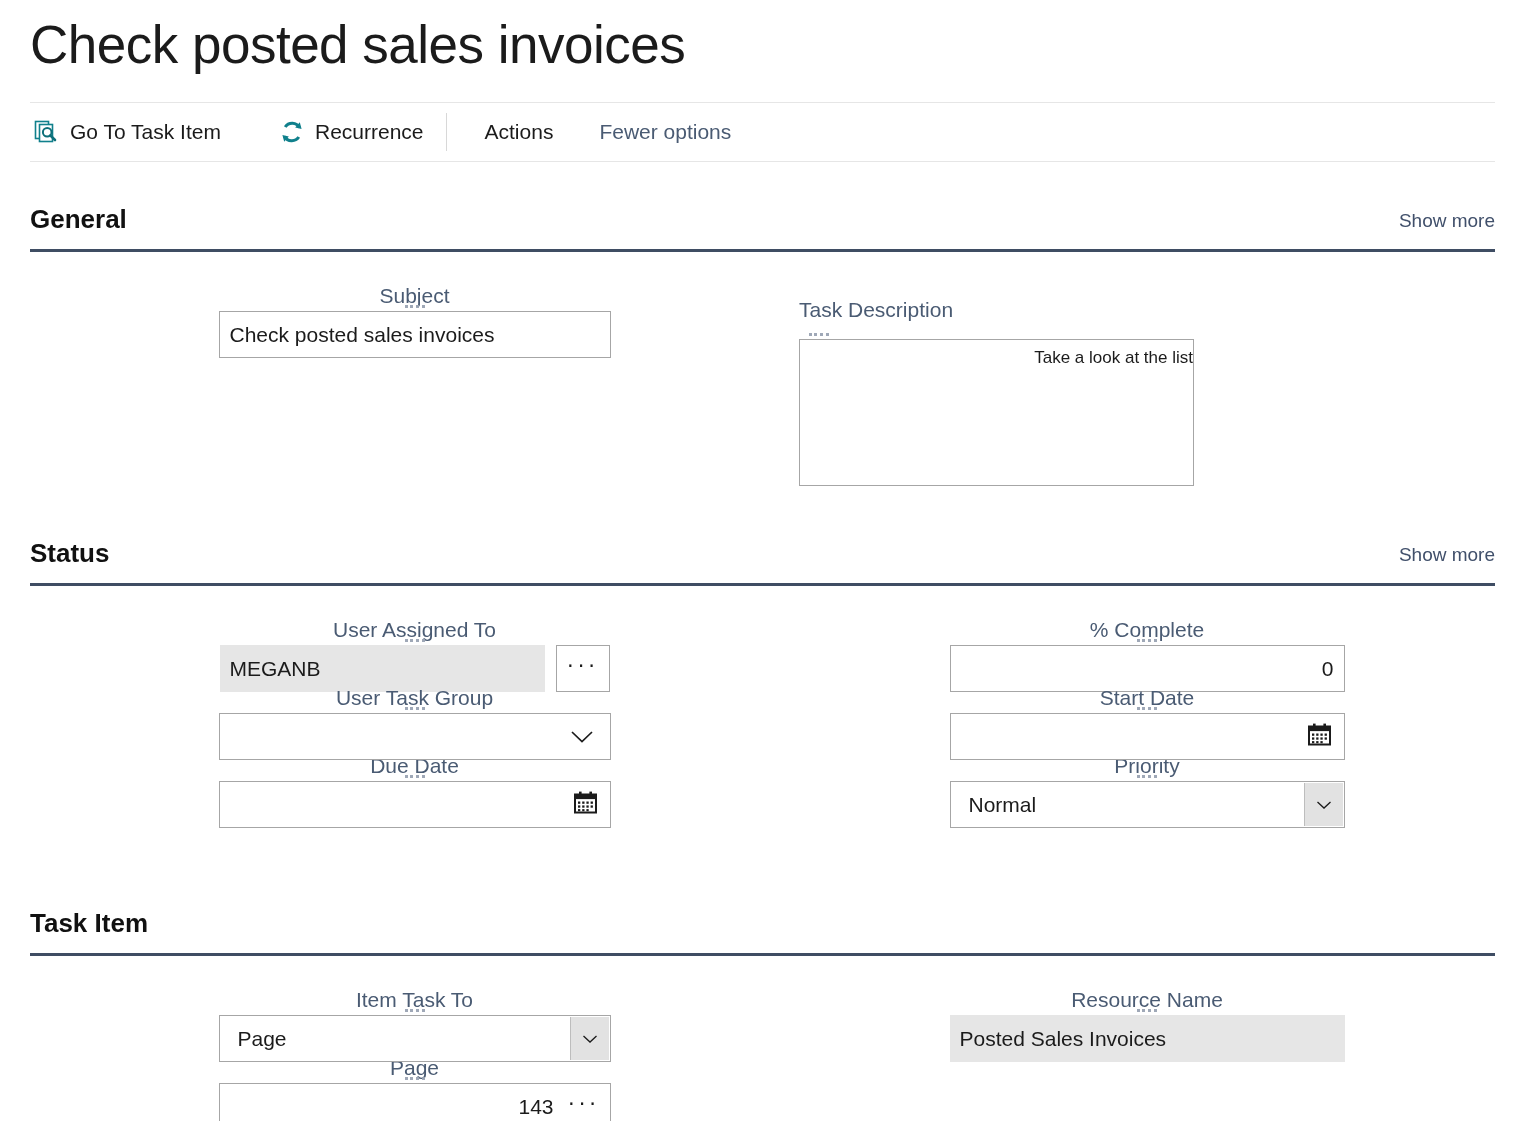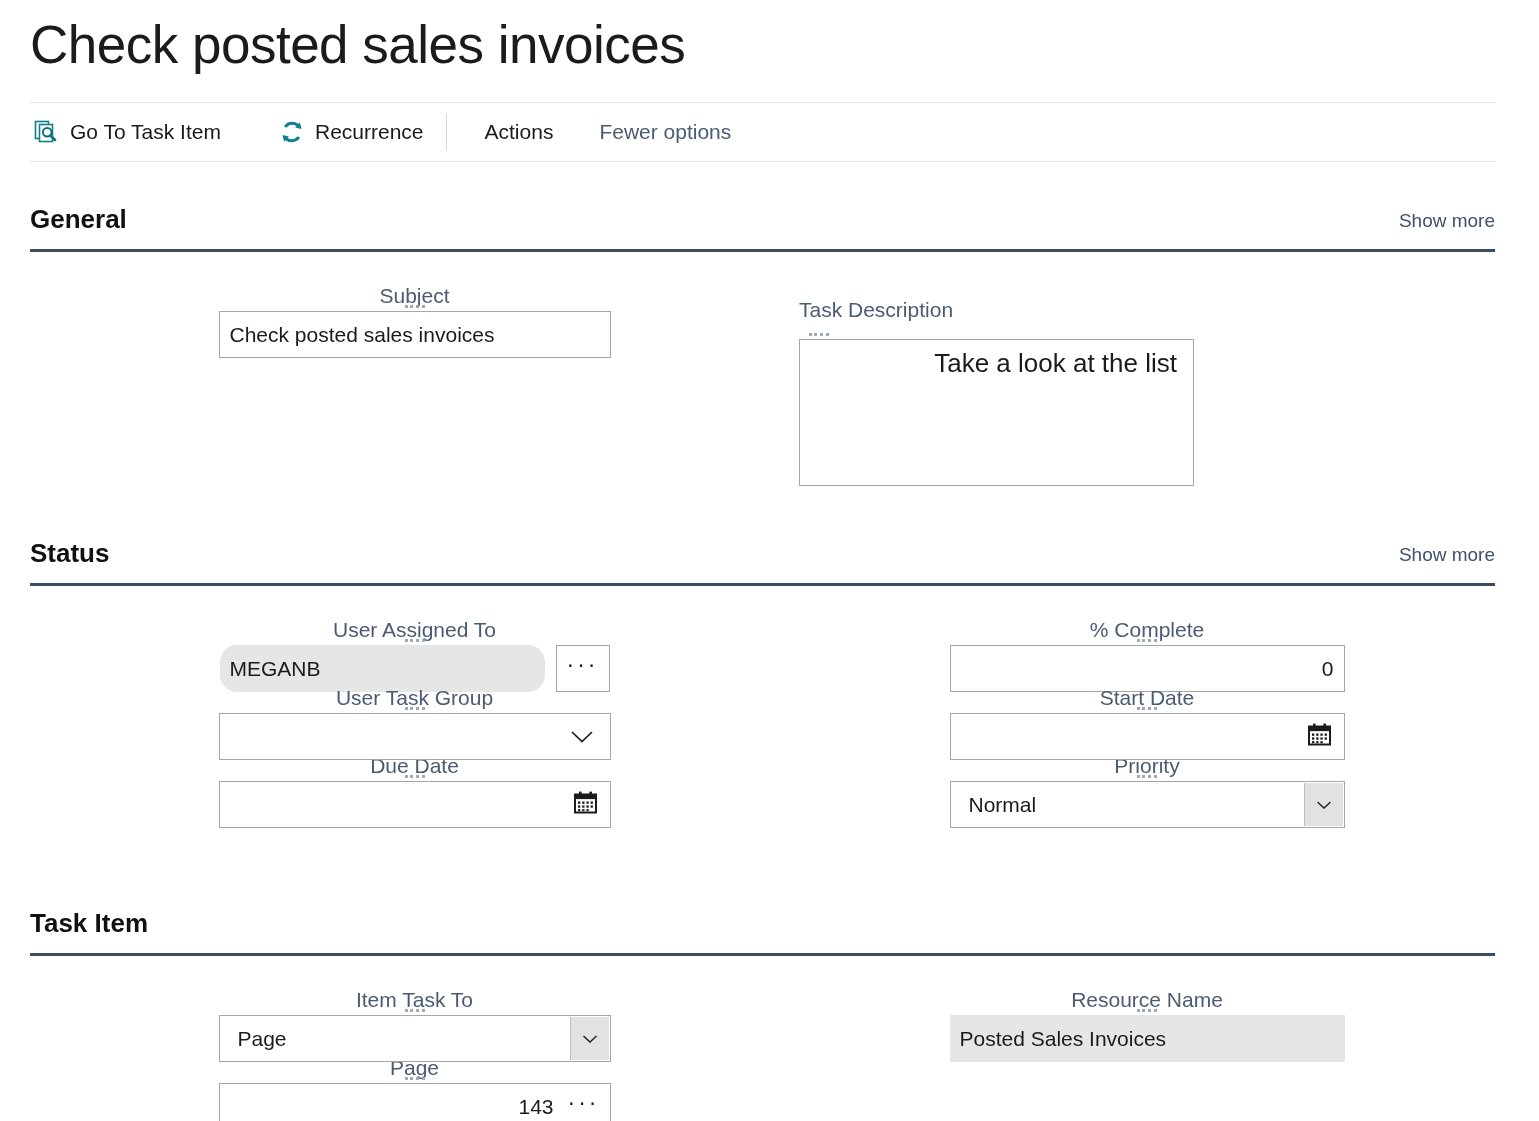--- a/index.html
+++ b/index.html
@@ -137,21 +137,21 @@
     display: flex;
     align-items: center;
   }
   .inp.filled {
     border: none;
     background: #e6e6e6;
   }
   .inp.num { justify-content: flex-end; }
   .w-left  { width: 392px; }
   .w-right { width: 395px; }
-  .w-left-s { width: 325px; border-radius: 17px; }
+  .w-left-s { width: 325px; }
 
   .dots-btn {
     box-sizing: border-box;
     width: 54px;
     height: 47px;
     border: 1px solid #a6a6a6;
     background: #ffffff;
     display: flex;
     align-items: center;
     justify-content: center;
@@ -205,22 +205,22 @@
     right: 12px;
     top: 50%;
     transform: translateY(-50%);
   }
   .textarea {
     box-sizing: border-box;
     border: 1px solid #a6a6a6;
     background: #fff;
     width: 395px;
     height: 147px;
-    font-size: 26px;
-    padding: 8px 16px;
+    font-size: 17px;
+    padding: 8px 0;
     color: #1b1b1b;
   }
   .row-tall { height: 147px; align-items: flex-start; text-align: right; }
   .row-tall .flabel,
   .row-tall .leader { margin-top: 14px; }
   .row-tall .leader { top: -3px; }
 </style>
 </head>
 <body>
 

